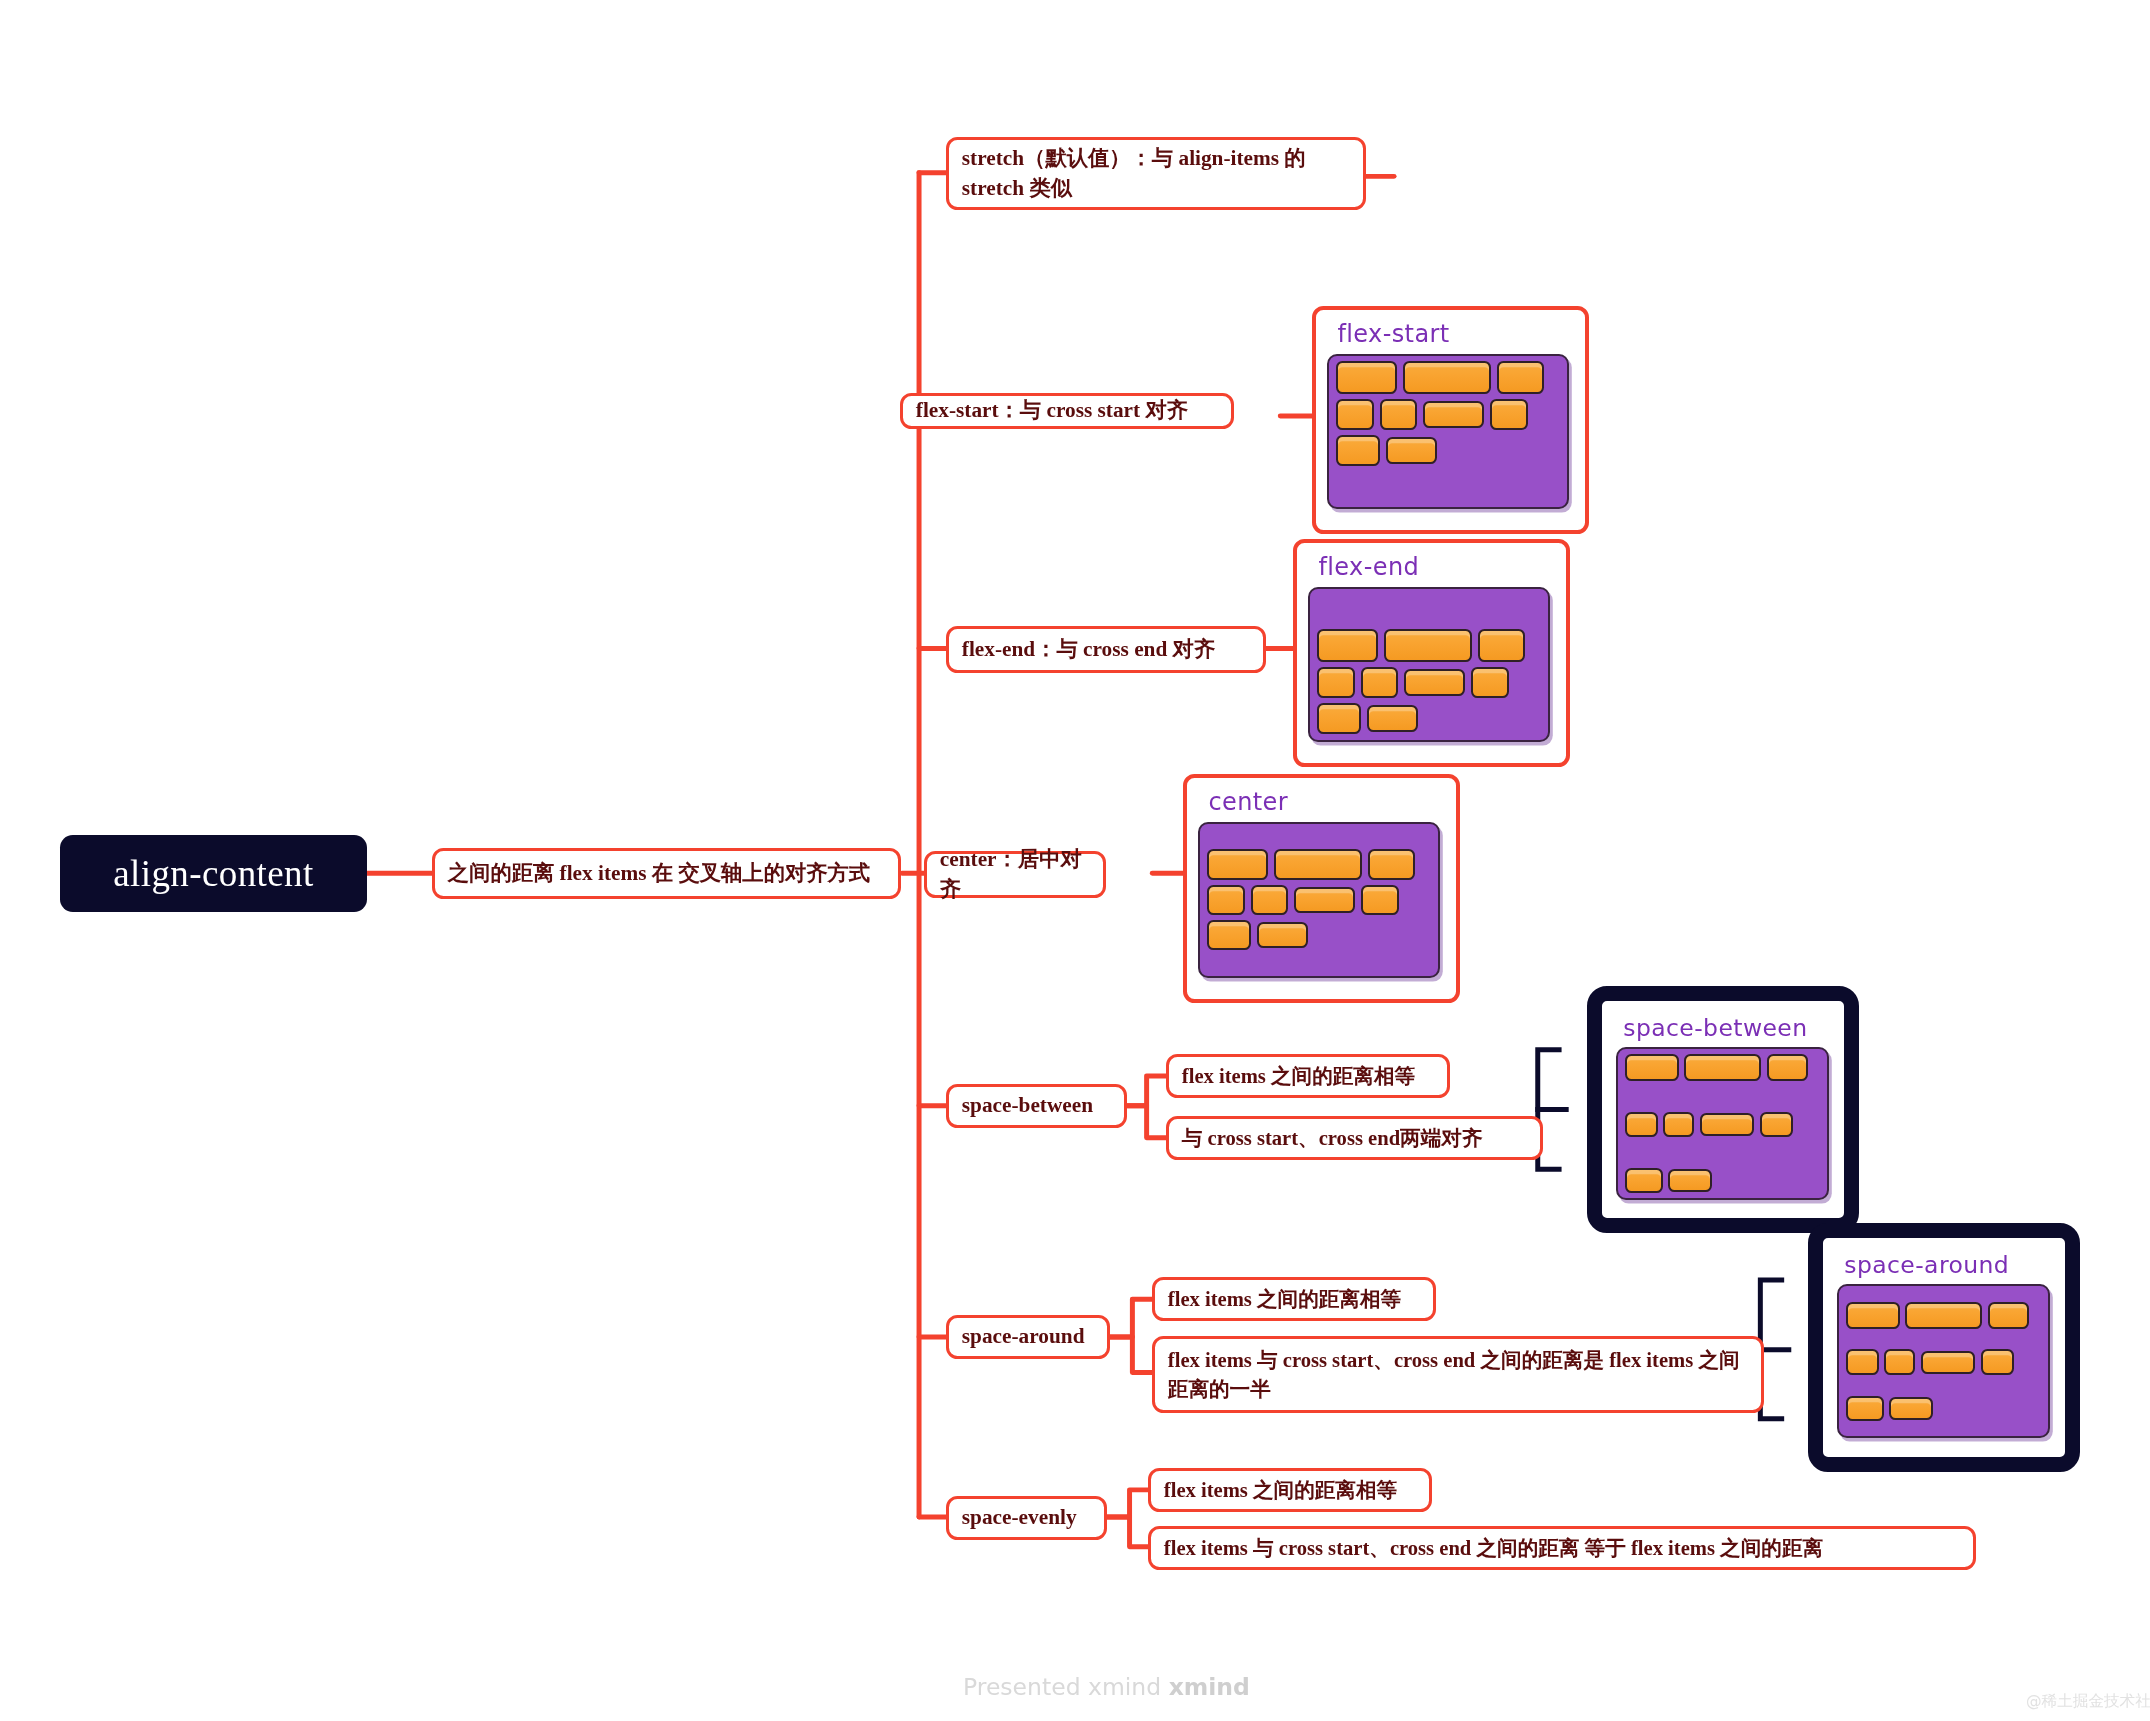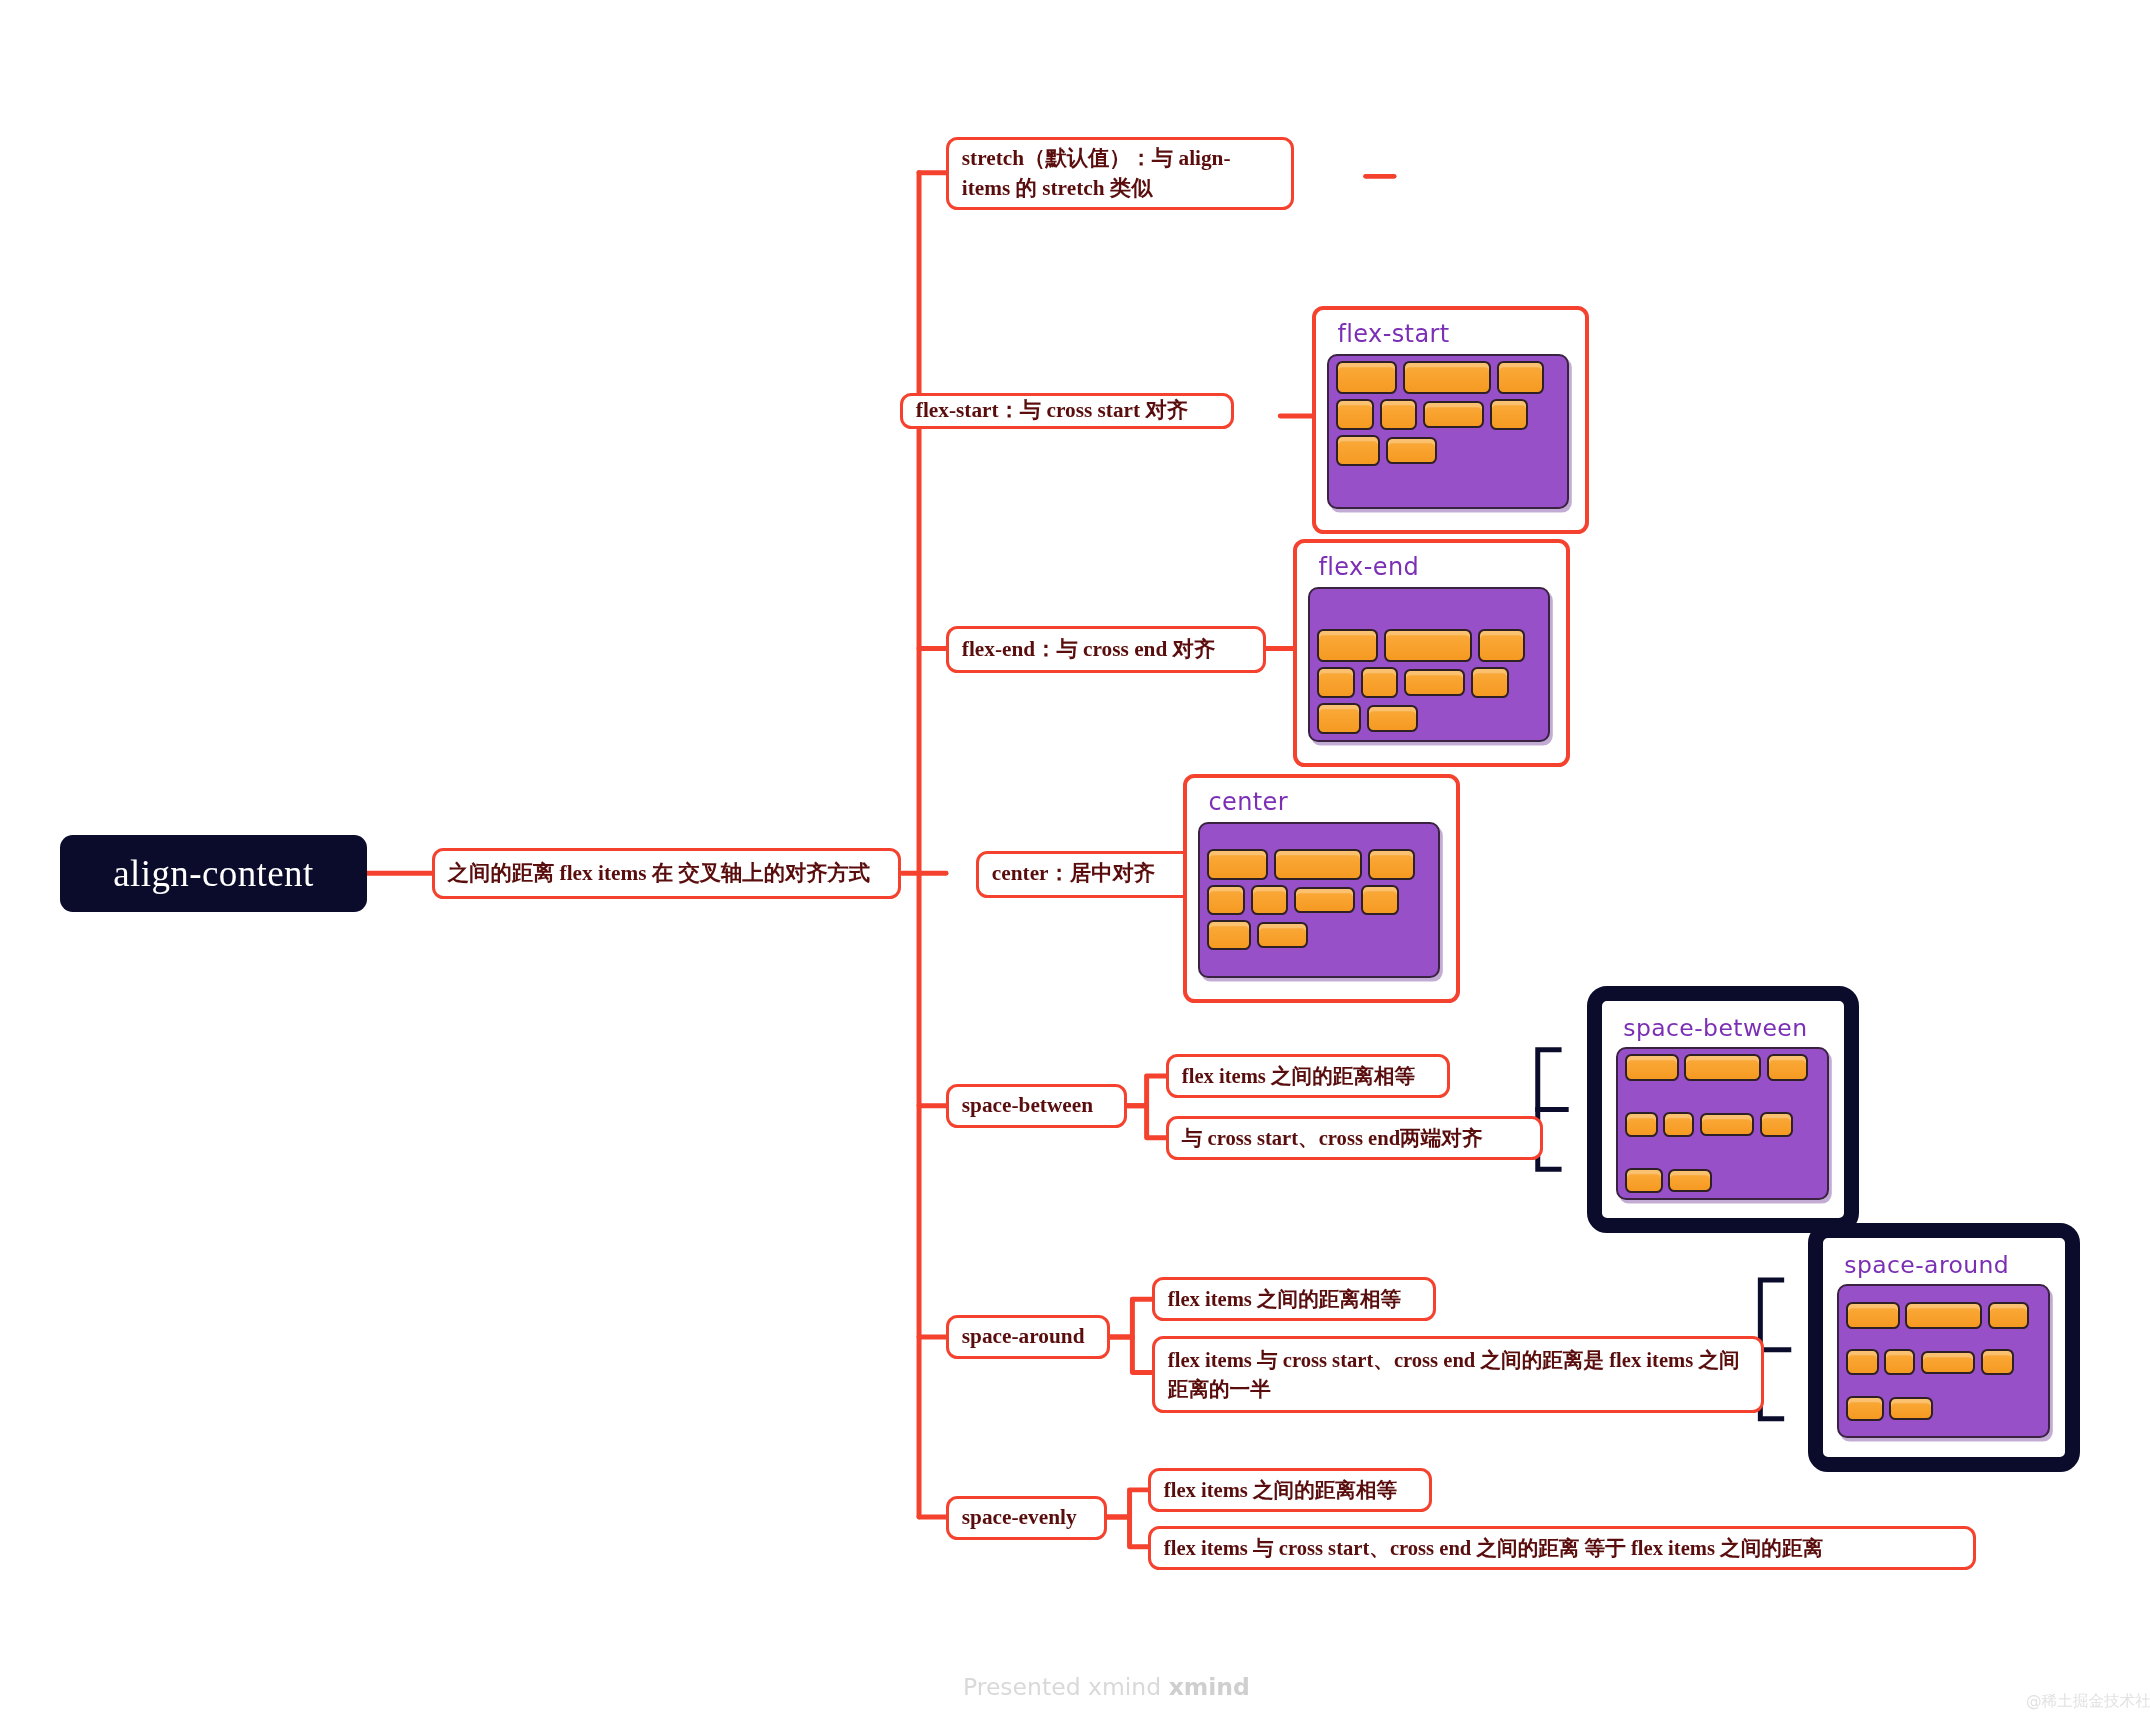--- a/index.html
+++ b/index.html
@@ -153,33 +153,33 @@
   </svg>
 
   <div class="root-node" style="left:60px; top:835px; width:307px; height:77px;">
     <span>align-content</span>
   </div>
 
   <div class="topic" style="left:432px; top:848px; width:469px; height:51px;">
     <span>之间的距离 flex items 在 交叉轴上的对齐方式</span>
   </div>
 
-  <div class="topic two-line" style="left:946px; top:137px; width:348px; height:73px;align-items:center;">
+  <div class="topic two-line" style="left:946px; top:137px; width:420px; height:73px;align-items:center;">
     <span>stretch（默认值）：与 align-items 的 stretch 类似</span>
   </div>
 
   <div class="topic" style="left:900px; top:393px; width:334px; height:36px;">
     <span>flex-start：与 cross start 对齐</span>
   </div>
 
   <div class="topic" style="left:946px; top:626px; width:320px; height:47px;">
     <span>flex-end：与 cross end 对齐</span>
   </div>
 
-  <div class="topic" style="left:976px; top:851px; width:244px; height:47px;align-items:flex-end;">
+  <div class="topic" style="left:924px; top:851px; width:182px; height:47px;">
     <span>center：居中对齐</span>
   </div>
 
   <div class="topic" style="left:946px; top:1084px; width:181px; height:44px;">
     <span>space-between</span>
   </div>
 
   <div class="topic" style="left:946px; top:1315px; width:164px; height:44px;">
     <span>space-around</span>
   </div>

